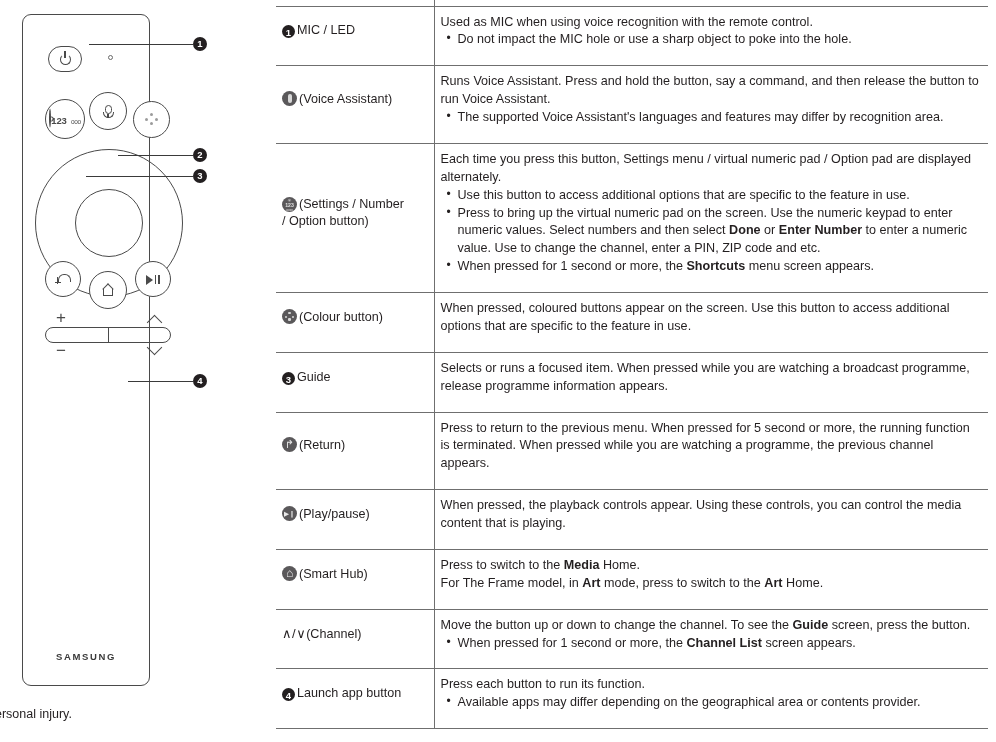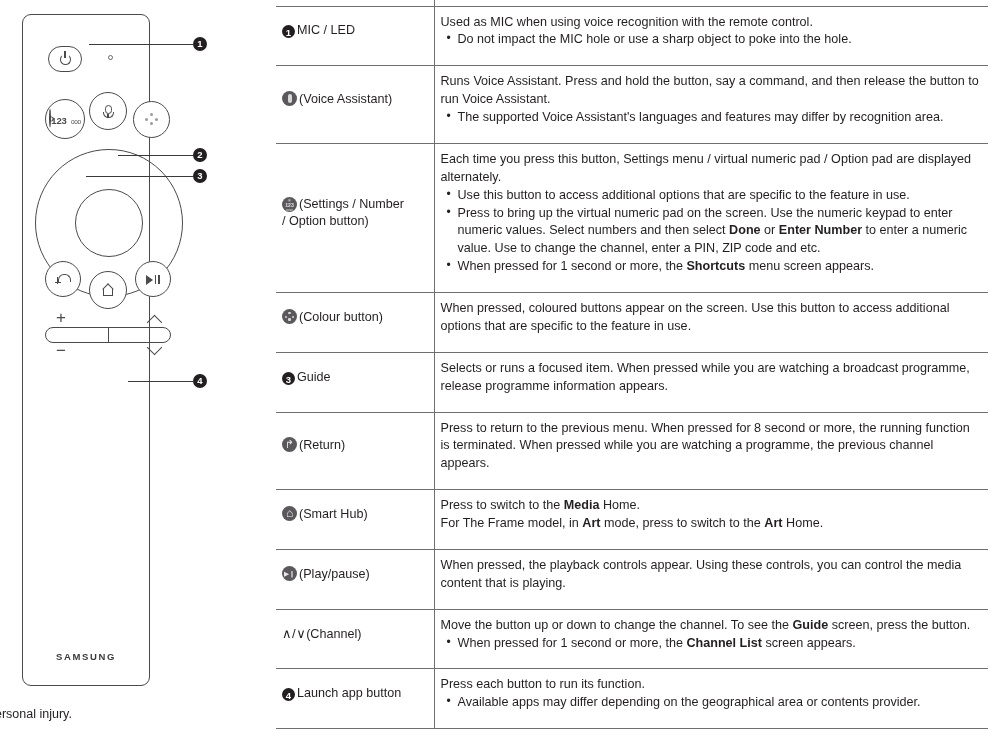--- a/index.html
+++ b/index.html
@@ -506,40 +506,40 @@
         <td class="desc">
           <div>Selects or runs a focused item. When pressed while you are watching a broadcast programme, release programme information appears.</div>
         </td>
       </tr>
 
       <tr>
         <td class="key">
           <span class="ic ret"></span><span class="kt">(Return)</span>
         </td>
         <td class="desc">
-          <div>Press to return to the previous menu. When pressed for 8 second or more, the running function is terminated. When pressed while you are watching a programme, the previous channel appears.</div>
+          <div>Press to return to the previous menu. When pressed for 5 second or more, the running function is terminated. When pressed while you are watching a programme, the previous channel appears.</div>
+        </td>
+      </tr>
+
+      <tr>
+        <td class="key">
+          <span class="ic play"></span><span class="kt">(Play/pause)</span>
+        </td>
+        <td class="desc">
+          <div>When pressed, the playback controls appear. Using these controls, you can control the media content that is playing.</div>
         </td>
       </tr>
 
       <tr>
         <td class="key">
           <span class="ic hub"></span><span class="kt">(Smart Hub)</span>
         </td>
         <td class="desc">
           <div>Press to switch to the <b>Media</b> Home.</div>
           <div>For The Frame model, in <b>Art</b> mode, press to switch to the <b>Art</b> Home.</div>
-        </td>
-      </tr>
-
-      <tr>
-        <td class="key">
-          <span class="ic play"></span><span class="kt">(Play/pause)</span>
-        </td>
-        <td class="desc">
-          <div>When pressed, the playback controls appear. Using these controls, you can control the media content that is playing.</div>
         </td>
       </tr>
 
 
       <tr>
         <td class="key">
           <span class="chan-sym">∧/∨</span><span class="kt">(Channel)</span>
         </td>
         <td class="desc">
           <div>Move the button up or down to change the channel. To see the <b>Guide</b> screen, press the button.</div>

